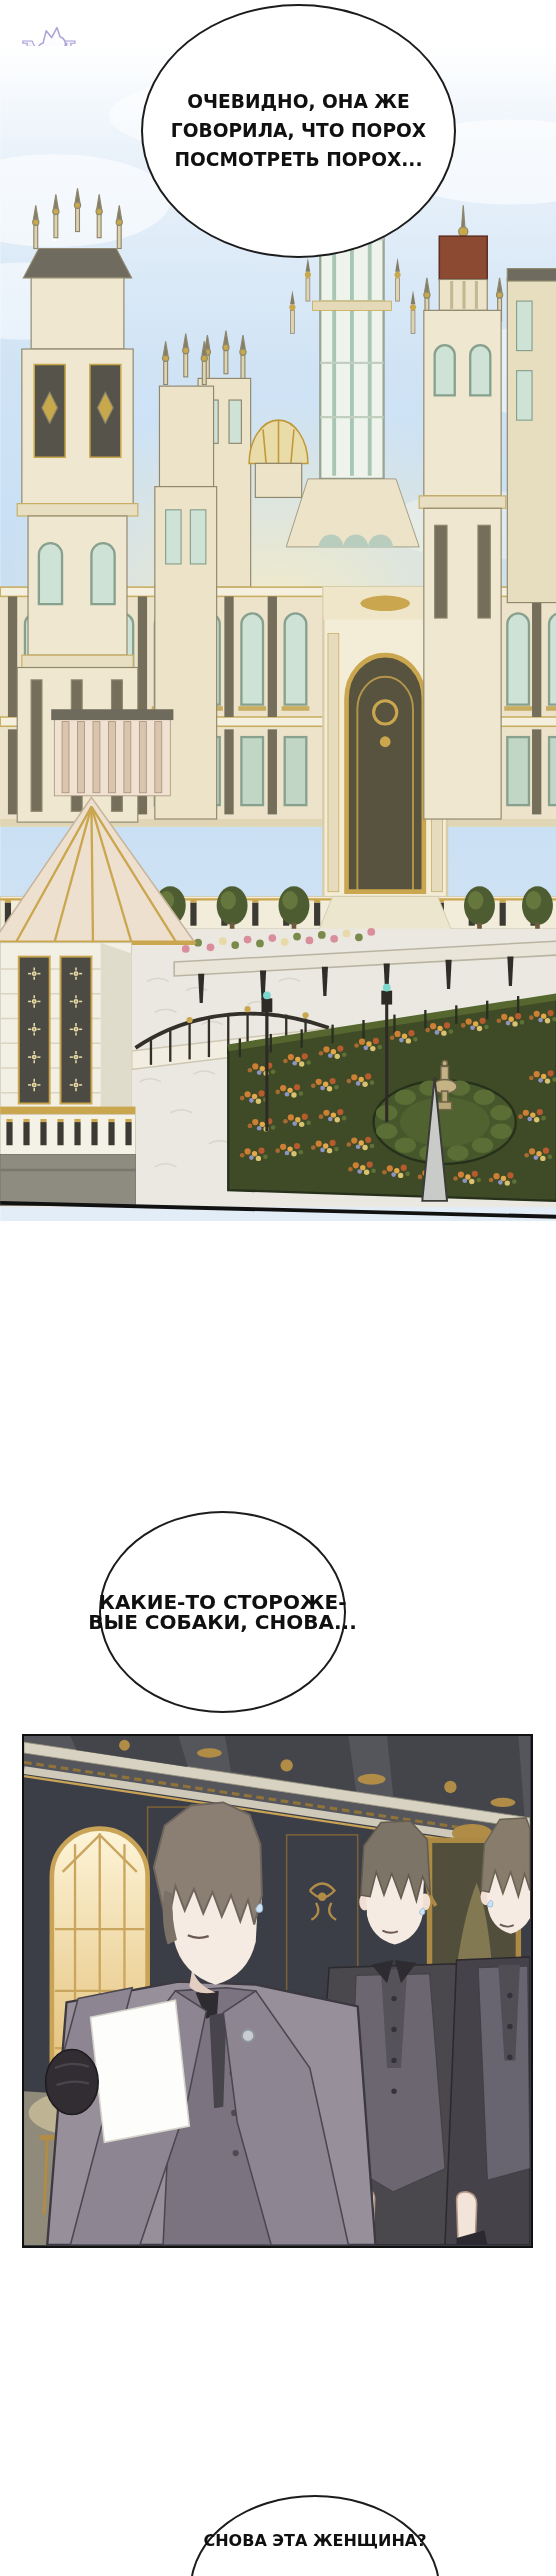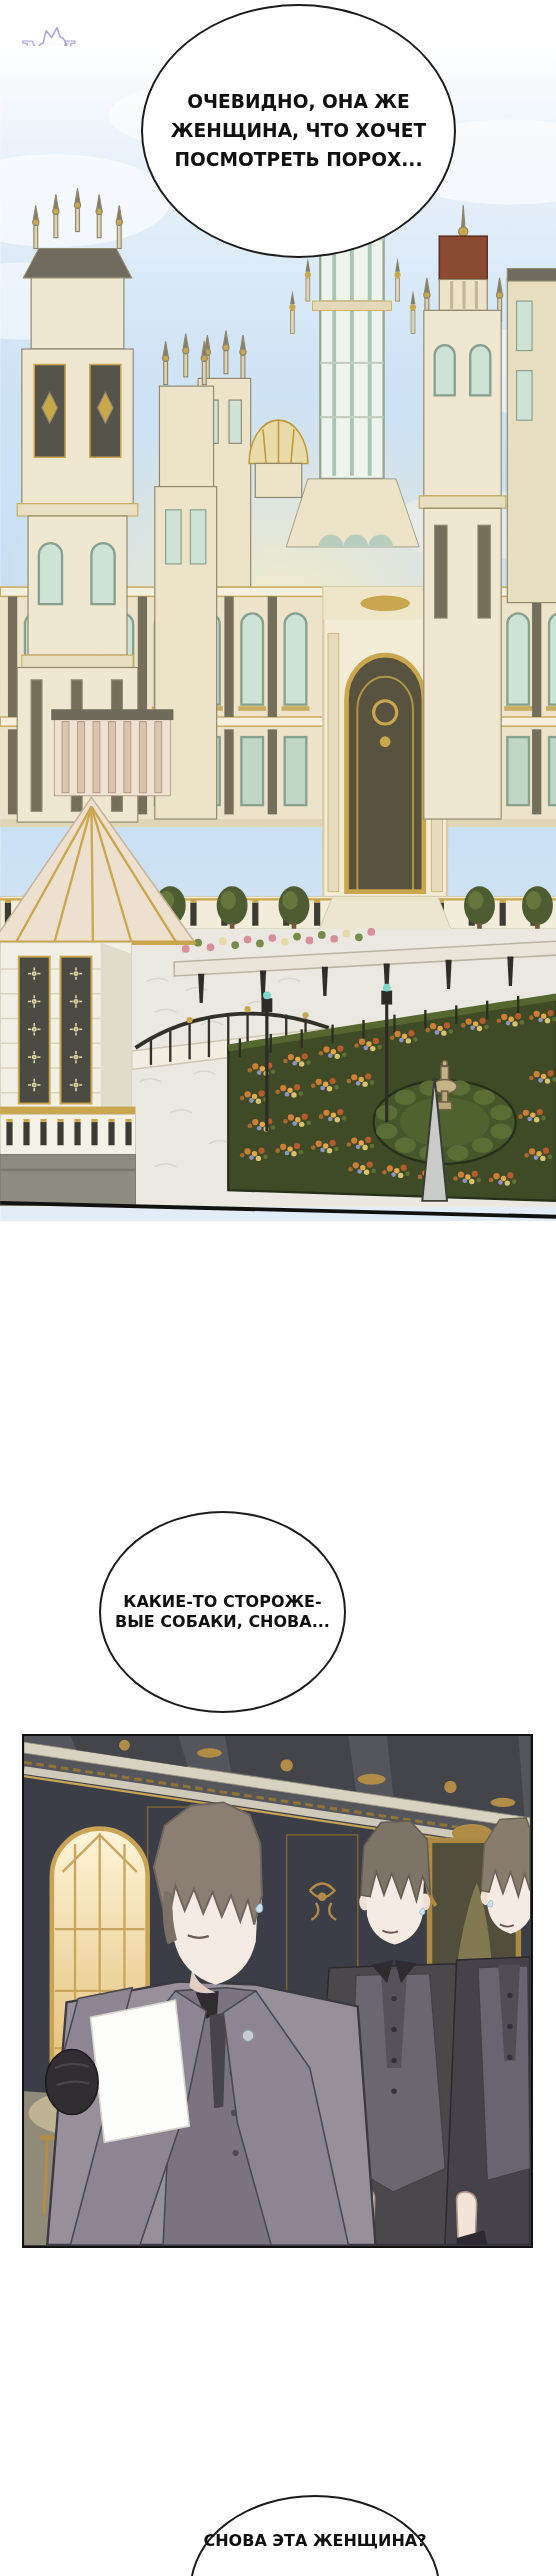--- a/index.html
+++ b/index.html
@@ -6,21 +6,21 @@
   .page{position:relative;width:557px;height:2576px;background:#ffffff;overflow:hidden;
         font-family:"DejaVu Sans",sans-serif;}
   .logo{position:absolute;left:20px;top:26px;display:flex;align-items:center;gap:6.2px;}
   .logo .wordmark{font-family:"DejaVu Sans",sans-serif;font-weight:bold;font-size:17px;
         color:#b2abdf;letter-spacing:0.4px;margin-top:14px;}
   .bubble{position:absolute;background:#ffffff;border:2.3px solid #1c1c1c;border-radius:50%;
         display:flex;flex-direction:column;align-items:center;justify-content:center;
         text-align:center;font-weight:bold;color:#101010;z-index:5;}
   .bubble .ln{white-space:nowrap;}
   .b1{left:141px;top:3.9px;width:311px;height:250px;font-size:18.6px;line-height:29px;}
-  .b2{left:99px;top:1511px;width:243px;height:198px;font-size:16px;line-height:20px;}
+  .b2{left:99px;top:1511px;width:243px;height:198px;font-size:20px;line-height:20px;}
   .b3{left:190px;top:2495px;width:250px;height:186px;font-size:16px;justify-content:flex-start;
       padding-top:34px;box-sizing:border-box;}
   .panel1{position:absolute;left:0;top:46px;width:557px;height:1175px;}
   .panel2{position:absolute;left:21.6px;top:1734px;width:511px;height:514px;
         border:2.3px solid #111111;box-sizing:border-box;background:#3a3c44;}
   svg{display:block;overflow:hidden;}
 </style>
 </head>
 <body>
 
@@ -489,21 +489,21 @@
       </g>
       <rect x="0" y="1434" width="175" height="66" fill="#8e8c80" stroke="#6e6c62"></rect>
       <line x1="0" y1="1454" x2="175" y2="1454" stroke="#7a786e" stroke-width="3"></line>
     </g>
 
     <polygon points="0,1494 720,1512 720,1517 0,1499" fill="#111111"></polygon>
   </svg>
 
   <div class="bubble b1">
     <div class="ln">ОЧЕВИДНО, ОНА ЖЕ</div>
-    <div class="ln">ЖЕНЩИНА, ЧТО ХОЧЕТ</div>
+    <div class="ln">ГОВОРИЛА, ЧТО ПОРОХ</div>
     <div class="ln">ПОСМОТРЕТЬ ПОРОХ...</div>
   </div>
 
   <div class="bubble b2">
     <div class="ln">КАКИЕ-ТО СТОРОЖЕ-</div>
     <div class="ln">ВЫЕ СОБАКИ, СНОВА...</div>
   </div>
 
   <div class="panel2">
   <svg width="506" height="509" viewBox="0 0 655 659">

